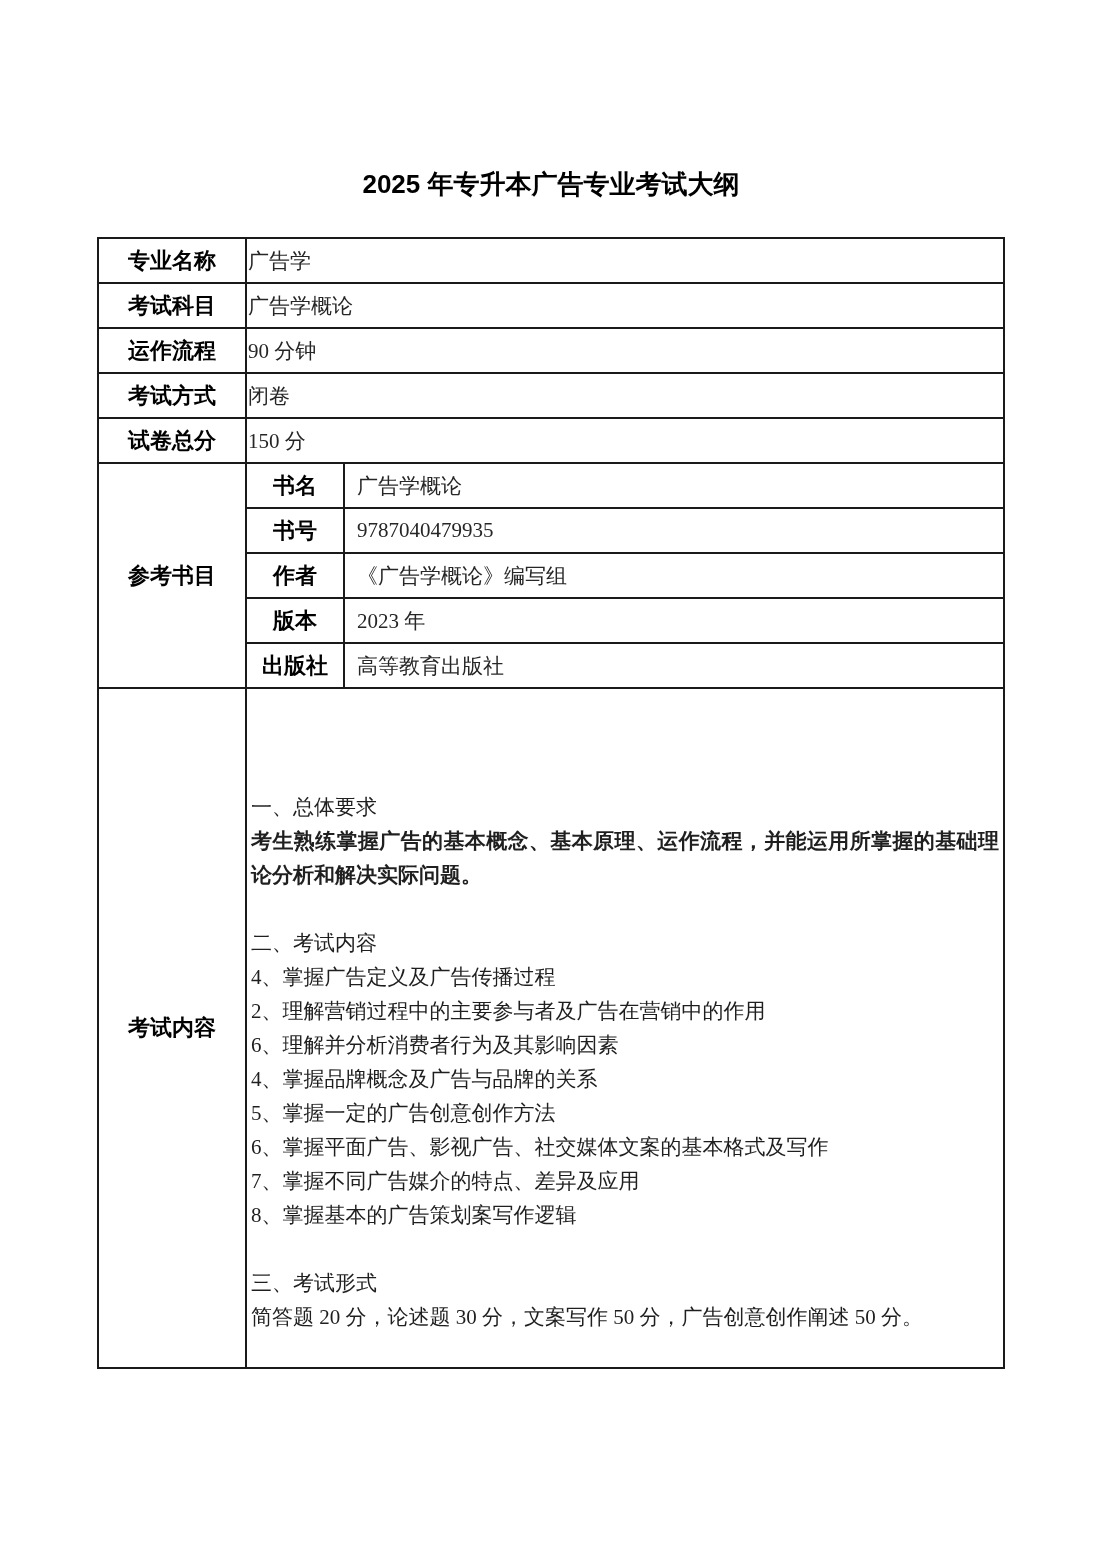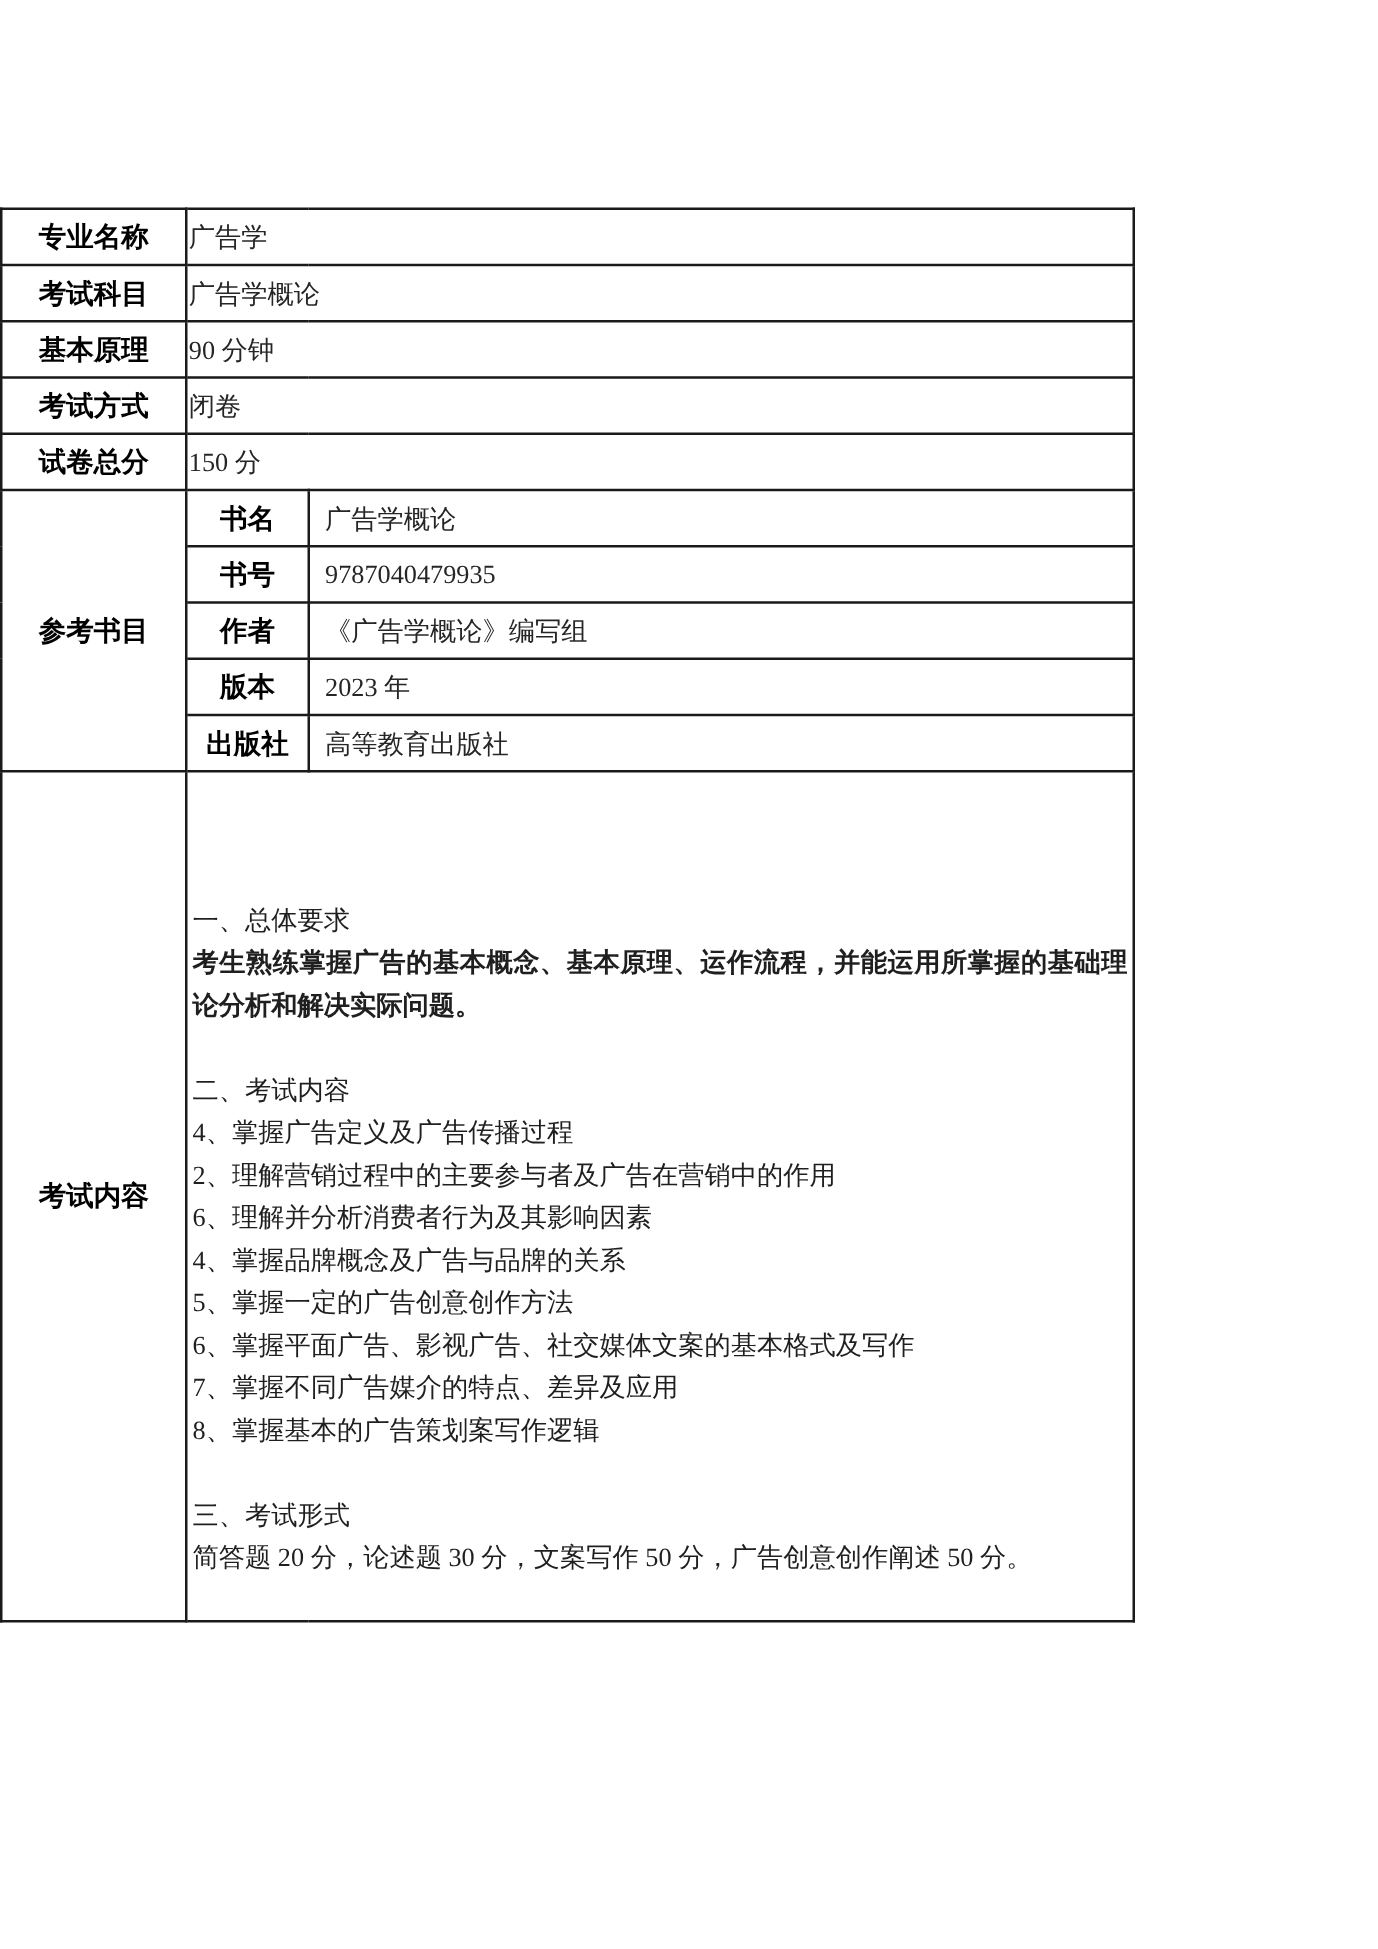--- a/index.html
+++ b/index.html
@@ -25,20 +25,21 @@
     font-family: "Liberation Sans", "DejaVu Sans", sans-serif;
     font-weight: bold;
     font-size: 26px;
     margin-top: 36px;
     color: #000000;
   }
   table.syllabus {
     border-collapse: collapse;
     table-layout: fixed;
     width: 908px;
+    margin-left: 97px;
     margin-top: 35px;
   }
   table.syllabus td {
     border: 2px solid #1a1a1a;
     vertical-align: middle;
   }
   col.c1 { width: 148px; }
   col.c2 { width: 98px; }
   tr.info-row { height: 45px; }
   tr.content-row { height: 680px; }
@@ -73,39 +74,40 @@
   }
   .para {
     text-align: justify;
     font-weight: bold;
   }
 </style>
 </head>
 <body>
 
 <div class="doc">
+  <div class="subtitle">2025 年专升本广告专业考试大纲</div>
 
   <table class="syllabus">
     <colgroup>
         <col class="c1">
         <col class="c2">
         <col class="c3">
       </colgroup>
 
     <tbody>
         <tr class="info-row">
       <td class="lbl">专业名称</td>
       <td class="val" colspan="2">广告学</td>
     </tr>
     <tr class="info-row">
       <td class="lbl">考试科目</td>
       <td class="val" colspan="2">广告学概论</td>
     </tr>
     <tr class="info-row">
-      <td class="lbl">基本原理</td>
+      <td class="lbl">运作流程</td>
       <td class="val" colspan="2">90 分钟</td>
     </tr>
     <tr class="info-row">
       <td class="lbl">考试方式</td>
       <td class="val" colspan="2">闭卷</td>
     </tr>
     <tr class="info-row">
       <td class="lbl">试卷总分</td>
       <td class="val" colspan="2">150 分</td>
     </tr>

